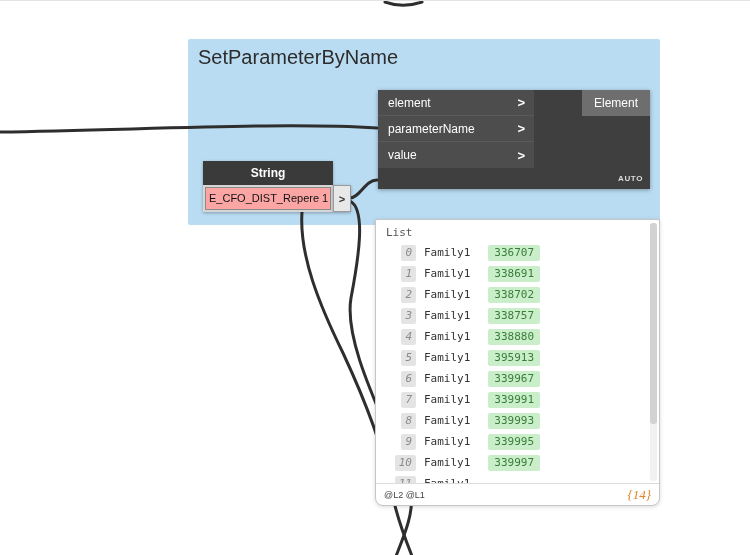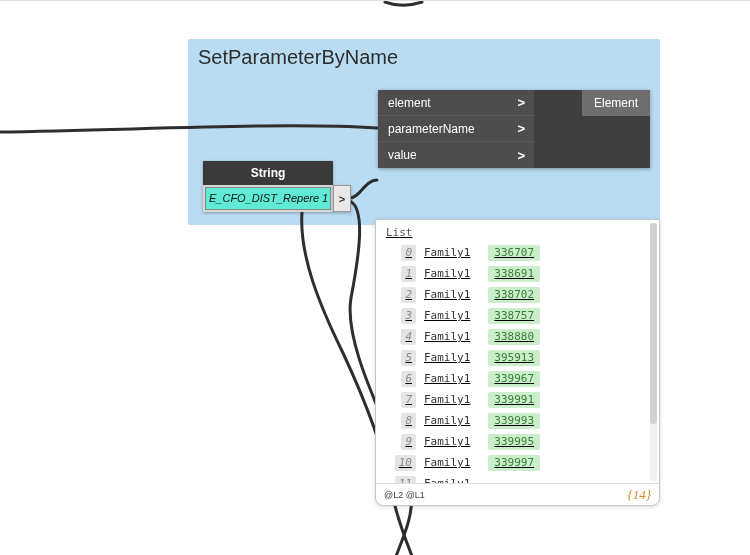--- a/index.html
+++ b/index.html
@@ -52,40 +52,40 @@
   .string-header {
     width:130px; height:24px; line-height:24px; background:var(--node-header, #3a3a3a);
     color:#fff; font-size:12px; font-weight:bold; text-align:center;
     box-shadow:0 1px 3px rgba(0,0,0,.3);
   }
   .string-body {
     position:absolute; left:0; top:24px; width:130px; height:27px;
     background:#d6d6d6; padding:2px; box-shadow:0 1px 3px rgba(0,0,0,.3);
   }
   .string-input {
-    width:100%; height:100%; background:#5eead4; border:1px solid #8a8a8a;
+    width:100%; height:100%; background:#fca5a5; border:1px solid #8a8a8a;
     font-size:11px; line-height:21px; padding:0 3px; color:#111;
-    white-space:nowrap; overflow:hidden;font-style:italic;
+    white-space:nowrap; overflow:hidden;
   }
   .string-port {
     position:absolute; left:130px; top:24px; width:18px; height:27px;
     background:#e8e8e8; border:1px solid #9a9a9a;
     display:flex; align-items:center; justify-content:center;
     font-size:11px; font-weight:bold; color:#333;
     box-shadow:0 1px 3px rgba(0,0,0,.3);
   }
   
   .preview {
     position:absolute; left:375px; top:218px; width:285px; height:287px;
     background:#fff; border:1px solid #c6c6c6; border-radius:2px 2px 8px 8px;
     z-index:4; box-shadow:0 1px 4px rgba(0,0,0,.15);
   }
   .preview-scroll {
     position:absolute; left:0; top:0; right:10px; bottom:22px;
-    overflow:hidden; padding:6px 0 0 10px;text-decoration:underline;
+    overflow:hidden; padding:6px 0 0 10px;
   }
   .list-label { font-family:"DejaVu Sans Mono", monospace; font-size:11px; color:#555; height:16px; }
   .list-row {
     display:flex; align-items:center; height:21px; padding-left:4px;
     font-family:"DejaVu Sans Mono", monospace; font-size:11px;
   }
   .idx-col { width:26px; display:flex; justify-content:flex-end; }
   .idx {
     background:var(--index-badge-bg, #e4e4e4); color:var(--index-badge-text, #8c8c8c);
     font-style:italic; padding:1px 4px; border-radius:2px; line-height:14px;
@@ -142,20 +142,23 @@
         </div>
         <div class="port-row">
           <span>value</span>
           <span class="chevron">&gt;</span>
         </div>
       </div>
       <div class="outputs">
         <div class="out-box">Element</div>
       </div>
     </div>
+    <div class="node-footer">
+      <span class="auto-label">AUTO</span>
+    </div>
   </div>
 
   <div class="string-node">
     <div class="node-header string-header">String</div>
     <div class="string-body">
       <div class="string-input">E_CFO_DIST_Repere 1</div>
     </div>
     <div class="string-port">
       <span>&gt;</span>
     </div>

